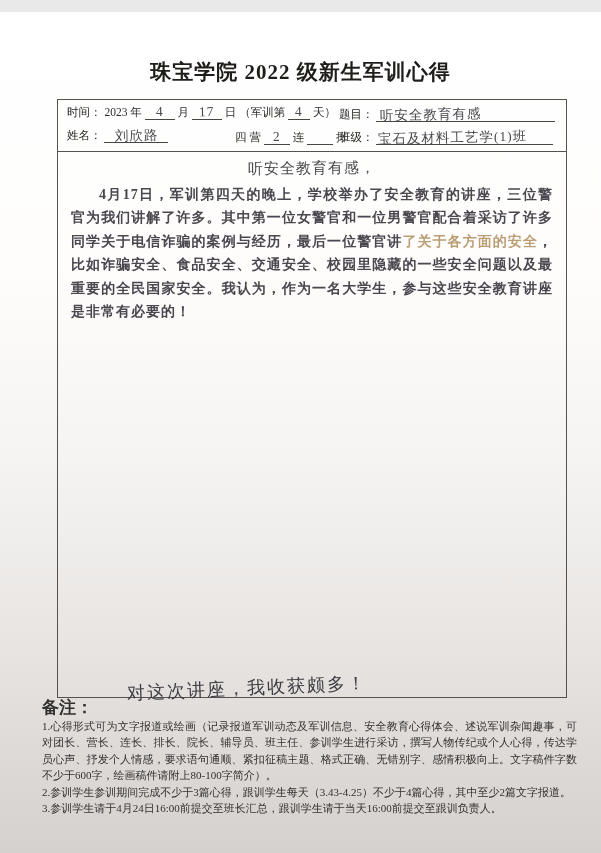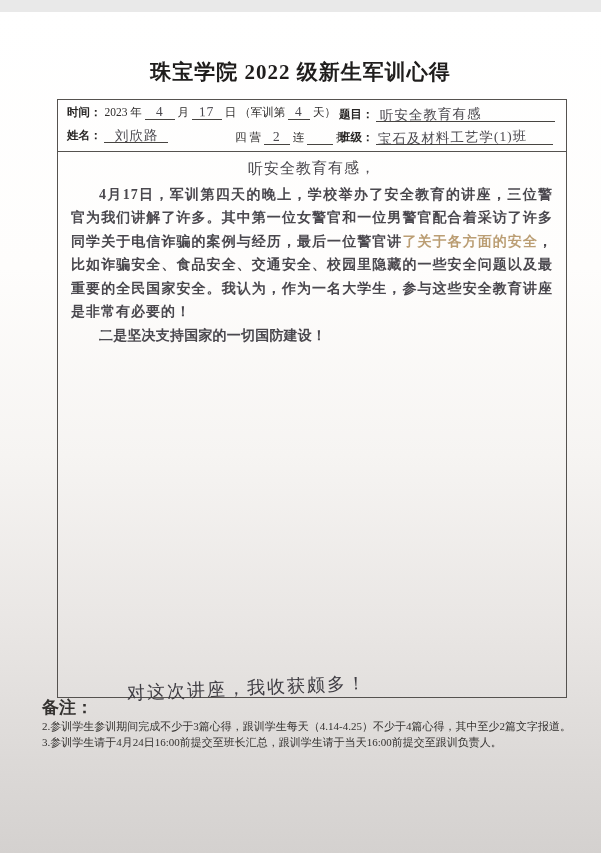--- a/index.html
+++ b/index.html
@@ -22,21 +22,21 @@
   }
   .form-box {
     position:absolute; left:57px; top:87px; width:510px; height:599px;
     border:1.4px solid #55524f; box-sizing:border-box;
   }
   .info-section {
     position:relative; height:52px; border-bottom:1.4px solid #55524f;
     box-sizing:border-box; padding:4px 6px 0 9px; font-size:11.5px;
   }
   .info-line { position:relative; height:23px; }
-  .ilbl { font-weight:bold; color:#262423;text-align:right; }
+  .ilbl { font-weight:normal; color:#262423;text-align:right; }
   .uline {
     display:inline-block; border-bottom:1px solid #474441; text-align:center;
     height:15px; vertical-align:bottom;
   }
   .hand {
     font-family:"Liberation Serif","DejaVu Serif",serif;
     color:#4a484e; letter-spacing:1px;
   }
   .hand-val { font-size:13.5px; display:inline-block; transform:rotate(-1.2deg); }
   .right-col { position:absolute; left:272px; top:2px; white-space:nowrap; }
@@ -98,28 +98,28 @@
         <span class="right-col">
           <span class="ilbl">班级：</span>
           <span class="uline" style="width:175px;text-align:left;padding-left:2px"><span class="hand hand-val">宝石及材料工艺学(1)班</span></span>
         </span>
       </div>
     </div>
 
     <div class="essay hand">
       <div class="essay-title">听安全教育有感，</div>
       <p><span>4月17日，军训第四天的晚上，学校举办了安全教育的讲座，三位警官为我们讲解了许多。其中第一位女警官和一位男警官配合着采访了许多同学关于电信诈骗的案例与经历，最后一位警官讲</span><span class="light-ink">了关于各方面的安全</span><span>，比如诈骗安全、食品安全、交通安全、校园里隐藏的一些安全问题以及最重要的全民国家安全。我认为，作为一名大学生，参与这些安全教育讲座是非常有必要的！</span></p>
-      <p class="margin-line">二是坚决支持国家的一切国防建设！</p>
     </div>
 
   </div>
 
   <div class="notes">
     <div class="hand hand-note">对这次讲座，我收获颇多！</div>
     <div>
       <span class="notes-label">备注：</span>
     </div>
-    <p class="note-item">2.参训学生参训期间完成不少于3篇心得，跟训学生每天（4.14-4.25）不少于4篇心得，其中至少2篇文字报道。</p>
+    <p class="note-item">1.心得形式可为文字报道或绘画（记录报道军训动态及军训信息、安全教育心得体会、述说军训杂闻趣事，可对团长、营长、连长、排长、院长、辅导员、班主任、参训学生进行采访，撰写人物传纪或个人心得，传达学员心声、抒发个人情感，要求语句通顺、紧扣征稿主题、格式正确、无错别字、感情积极向上。文字稿件字数不少于600字，绘画稿件请附上80-100字简介）。</p>
+    <p class="note-item">2.参训学生参训期间完成不少于3篇心得，跟训学生每天（3.43-4.25）不少于4篇心得，其中至少2篇文字报道。</p>
     <p class="note-item">3.参训学生请于4月24日16:00前提交至班长汇总，跟训学生请于当天16:00前提交至跟训负责人。</p>
   </div>
 
   <div class="edge-line"></div>
 </div>
 
 </body></html>

